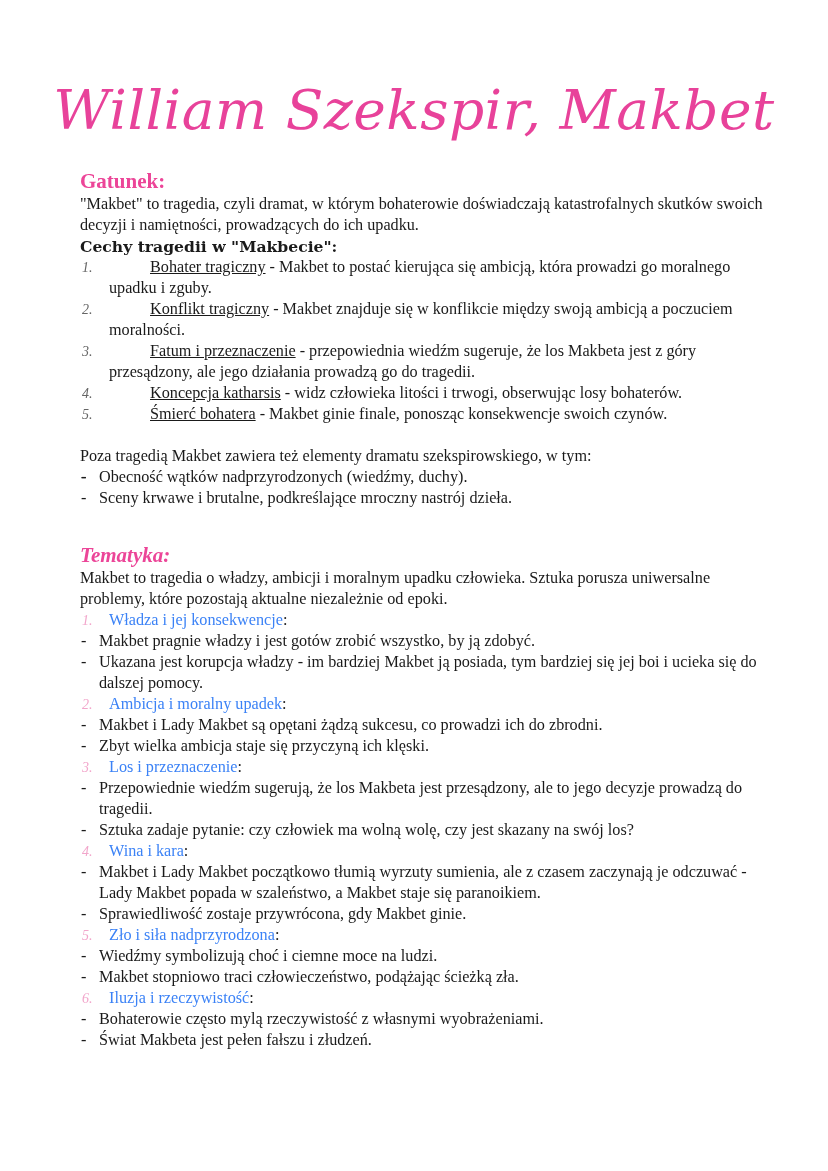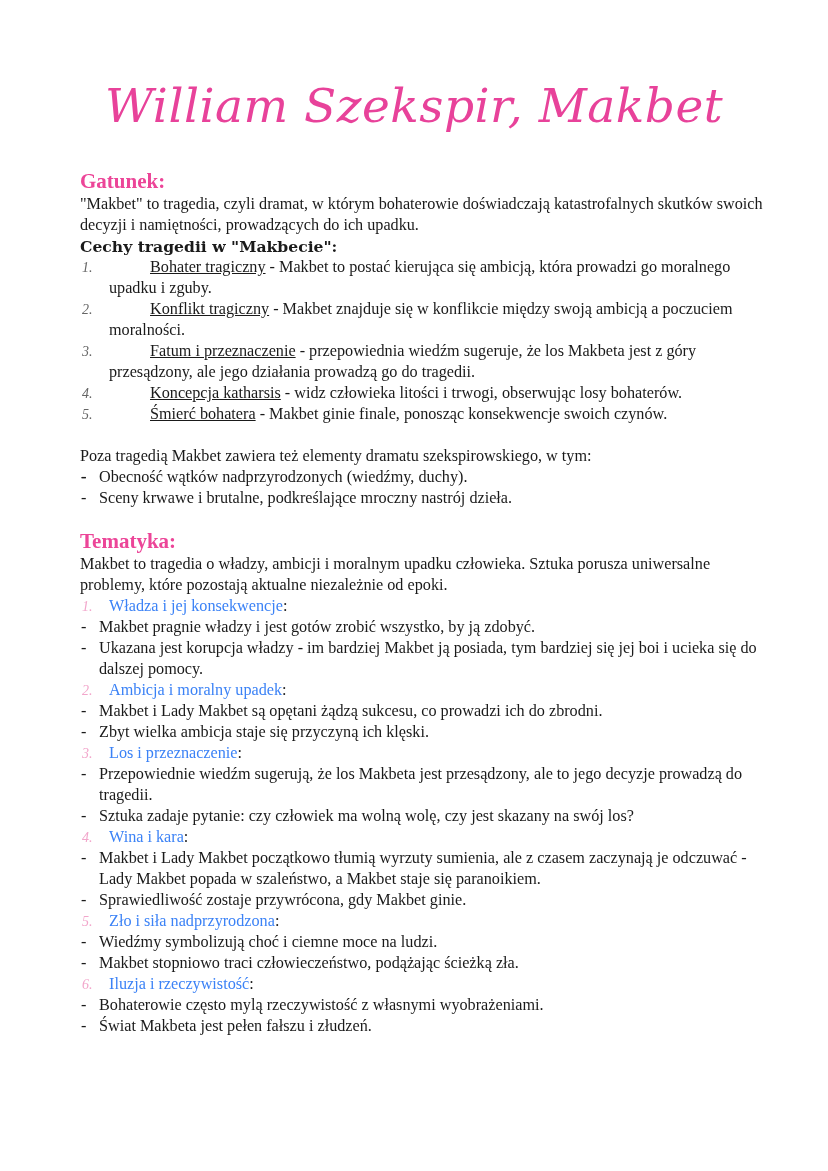--- a/index.html
+++ b/index.html
@@ -6,33 +6,33 @@
     body {
       width: 828px; height: 1171px; position: relative; overflow: hidden;
       font-family: "Liberation Serif", "DejaVu Serif", serif;
       color: #1a1a1a;
     }
     .page { position: absolute; left: 0; top: 0; width: 828px; height: 1171px; }
     .title {
       position: absolute; left: 0; width: 828px; top: 78px;
       text-align: center;
       font-family: "DejaVu Serif", "Liberation Serif", serif;
-      font-style: italic; font-size: 47px; color: #e8429a;
+      font-style: italic; font-size: 55px; color: #e8429a;
       letter-spacing: 0.5px;
     }
     .content {
       position: absolute; left: 80px; top: 168px; width: 690px;
       font-size: 16.2px; line-height: 21px;
     }
     .h2 {
       font-family: "Liberation Serif", serif; font-weight: bold;
       color: #ec4598; font-size: 21px; line-height: 26px;
     }
     .h2.g { }
-    .h2.t { margin-top: 19px; }
+    .h2.t { margin-top: 33px; font-style: italic; }
     .p { margin: 0; }
     .bold { font-weight: bold; font-family: "DejaVu Serif", serif; font-size: 15.6px; }
     .num-item { position: relative; padding-left: 29px; }
     .num { position: absolute; left: 2px; top: 0; font-style: italic; color: #666; font-size: 14px; }
     .u { text-decoration: underline; margin-left: 41px; }
     .dash-item { position: relative; padding-left: 19px; }
     .dash { position: absolute; left: 1px; top: 0; }
     .gap { height: 21px; }
     .pink-item { position: relative; padding-left: 29px; }
     .pink-num { position: absolute; left: 2px; top: 0; font-style: italic; color: #f2a6cb; font-size: 14px; }

